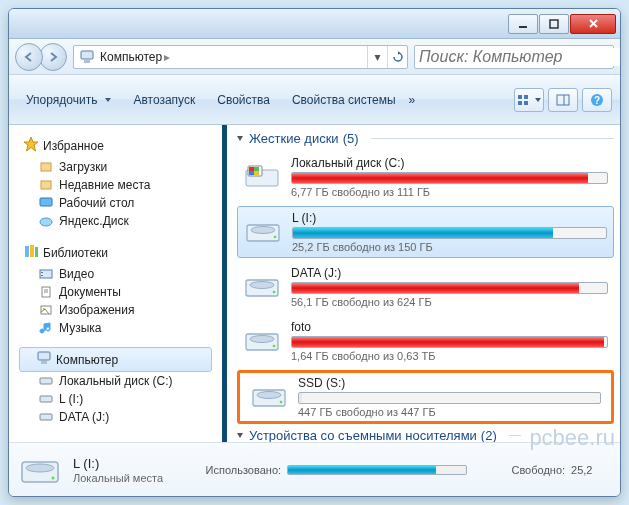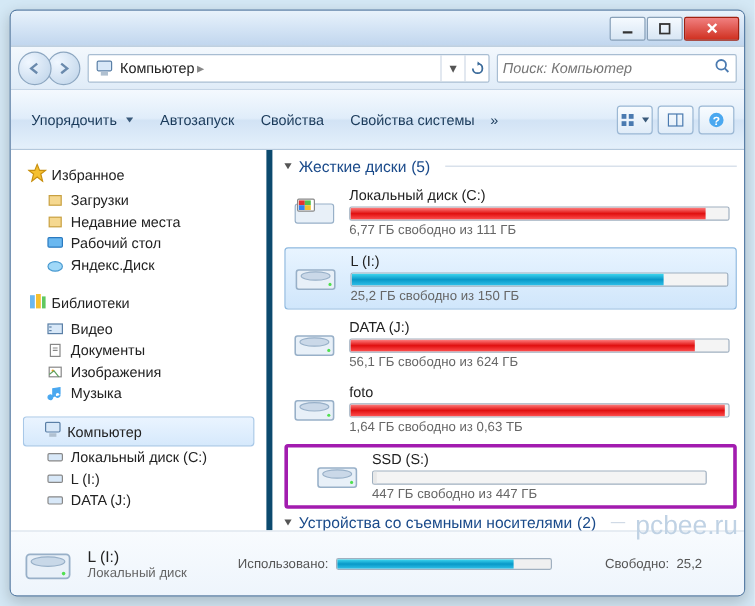--- a/index.html
+++ b/index.html
@@ -11,41 +11,41 @@
 .winbtn.close svg { stroke: #fff; }
 .navbar { height: 36px; background: linear-gradient(to bottom, #f3f8fd, #e0ecf8); display: flex; align-items: center; padding: 4px 6px; gap: 6px; border-bottom: 1px solid #c5d5e6; }
 .navbtns { display: flex; }
 .navcircle { width: 28px; height: 28px; border-radius: 50%; background: radial-gradient(circle at 30% 30%, #f0f7ff, #bcd2e8); border: 1px solid #8ca6c0; display: flex; align-items: center; justify-content: center; cursor: pointer; }
 .navcircle:first-child { margin-right: -4px; z-index: 1; }
 .addr { flex: 1; height: 24px; border: 1px solid #a8bdd2; background: #fff; display: flex; align-items: center; border-radius: 2px; }
 .addricon { width: 18px; height: 18px; margin: 0 4px; display: flex; align-items: center; justify-content: center; }
 .addrtxt { flex: 1; font-size: 12px; color: #222; display: flex; align-items: center; gap: 2px; }
 .addrbtn { width: 20px; height: 22px; border-left: 1px solid #d0dae6; display: flex; align-items: center; justify-content: center; cursor: pointer; color: #555; }
 .search { width: 200px; height: 24px; border: 1px solid #a8bdd2; background: #fff; display: flex; align-items: center; padding: 0 4px; border-radius: 2px; }
-.search input { border: none; outline: none; flex: 1; font-size: 12px; font-style: italic; color: #888; }
+.search input { border: none; outline: none; flex: 1; font-size: 16px; font-style: italic; color: #888; }
 .toolbar { height: 50px; background: linear-gradient(to bottom, #f4f9fe 0%, #e0edfa 48%, #d2e3f5 52%, #e4f0fb 100%); display: flex; align-items: center; padding: 0 8px; gap: 4px; border-bottom: 1px solid #b4c8dc; }
 .tbtn { padding: 4px 8px; background: transparent; border: 1px solid transparent; color: #1a3a5a; font-size: 12px; cursor: pointer; display: flex; align-items: center; gap: 4px; border-radius: 3px; }
 .tspacer { flex: 1; }
 .ticon { width: 30px; height: 24px; border: 1px solid #9cb8d4; background: linear-gradient(to bottom, #f8fcff, #e0ecf8); border-radius: 3px; display: flex; align-items: center; justify-content: center; cursor: pointer; }
 .dd::after { content: ''; display: inline-block; width: 0; height: 0; border-left: 3px solid transparent; border-right: 3px solid transparent; border-top: 4px solid #3a5a7a; margin-left: 4px; }
 .body { flex: 1; display: flex; overflow: hidden; }
 .nav { width: 218px; border-right: 5px solid #0c4a6e; padding: 8px 0 4px 10px; overflow: hidden; display: flex; flex-direction: column; }
 .navgroup { margin-bottom: 10px; }
 .navhead { display: flex; align-items: center; gap: 4px; padding: 3px 4px; cursor: pointer; }
 .navhead span.txt { font-size: 12px; color: #222; }
 .navitem { display: flex; align-items: center; gap: 6px; padding: 2px 4px 2px 20px; cursor: pointer; font-size: 12px; color: #222; }
 .scrollarea { flex: 1; overflow: hidden; }
 .navsel { background: linear-gradient(to bottom, #eaf4ff, #d6e9fc); border: 1px solid #a8c8e8; border-radius: 3px; padding: 3px 4px 3px 16px !important; margin-right: 10px;}
 .content { flex: 1; padding: 6px 6px 6px 10px; overflow: hidden; position: relative; }
 .section { display: flex; align-items: center; gap: 4px; color: #1a4a8a; font-size: 13px; margin-bottom: 6px; cursor: pointer; }
 .section::before { content: ''; width: 0; height: 0; border-left: 3px solid transparent; border-right: 3px solid transparent; border-top: 5px solid #555; margin-right: 2px; }
 .secline { flex: 1; height: 1px; background: #d0dae6; margin-left: 8px; }
 .drive { display: flex; align-items: center; gap: 10px; padding: 4px 6px; border-radius: 3px; margin-bottom: 4px; }
 .drive.selected { background: linear-gradient(to bottom, #e8f4ff, #d0e6fb); border: 1px solid #8cb8e0; }
-.drive.highlight { border: 3px solid #a21caf; padding: 3px 22px; }
+.drive.highlight { border: 3px solid #f97316; padding: 3px 10px; }
 .dicon { width: 38px; height: 30px; display: flex; align-items: center; justify-content: center; flex-shrink: 0; }
 .dinfo { flex: 1; }
 .dname { font-size: 12px; color: #222; margin-bottom: 2px; }
 .dbar { height: 12px; border: 1px solid #a0b0c0; background: #f4f4f4; border-radius: 2px; overflow: hidden; margin-bottom: 2px; }
 .dfill { height: 100%; }
 .dfill.red { background: linear-gradient(to bottom, #ff8080 0%, #e01010 50%, #ff5050 100%); }
 .dfill.blue { background: linear-gradient(to bottom, #40d8f0 0%, #0898c8 50%, #30c0e8 100%); }
 .dfill.gray { background: #e8e8e8; }
 .dstat { font-size: 11px; color: #666; }
 .detail { height: 54px; border-top: 1px solid #d8e2ec; background: linear-gradient(to bottom, #f8fbfe, #eef5fc); display: flex; align-items: center; padding: 4px 10px; gap: 12px; }
@@ -358,21 +358,21 @@
   </div>
 
   <div class="detail">
     <div class="deticon"><svg width="42" height="36">
           <rect x="3" y="10" width="36" height="20" rx="3" fill="#e8f0f8" stroke="#98b0c8" stroke-width="1.5"></rect>
           <ellipse cx="21" cy="16" rx="14" ry="4" fill="#c8d8e8" stroke="#98b0c8"></ellipse>
           <circle cx="34" cy="26" r="1.5" fill="#50e050"></circle>
         </svg></div>
     <div class="dettxt">
       <div class="detname">L (I:)</div>
-      <div class="dettype">Локальный диск</div>
+      <div class="dettype">Локальный места</div>
     </div>
     <div class="detstats">
       <div class="detrow">
           <span class="detlab">Использовано:</span>
           <div class="detbar">
             <div class="dfill blue" id="detfill" style="width: 83%;"></div>
           </div>
         </div>
       <div class="detrow">
           <span class="detlab">Свободно:</span>

